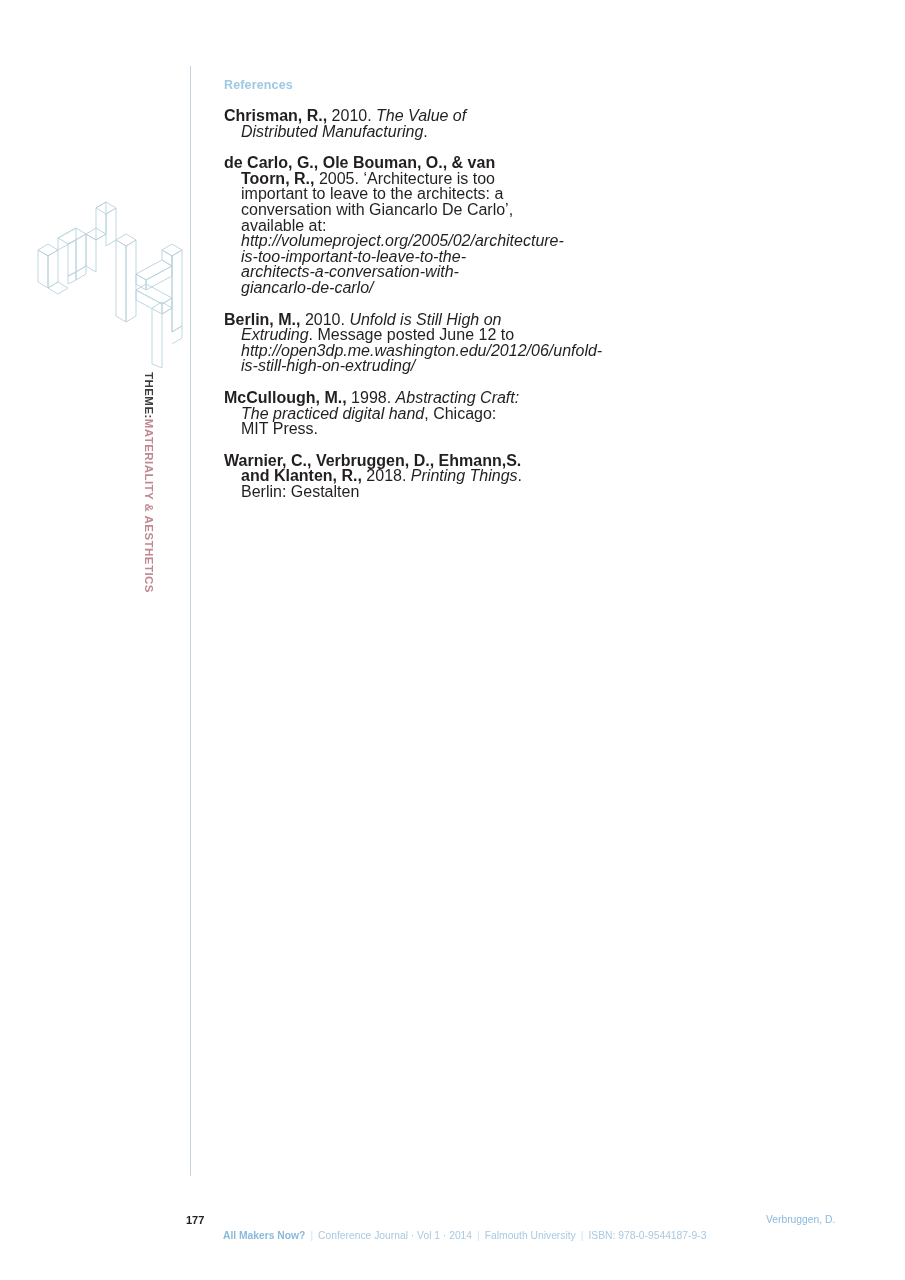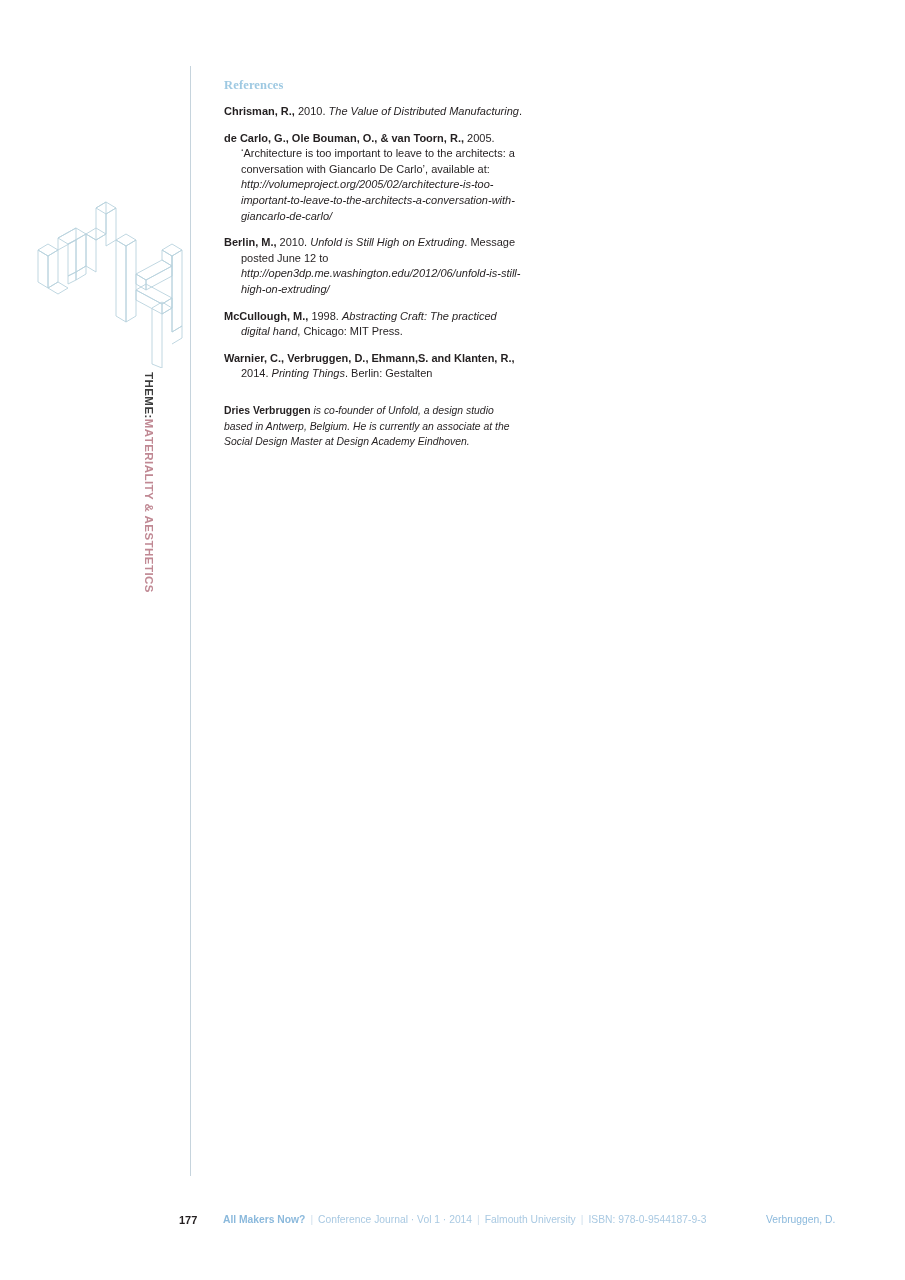--- a/index.html
+++ b/index.html
@@ -61,29 +61,28 @@
     left: 224px;
     top: 78px;
     width: 300px;
   }
   #references-heading {
     color: #9ec9e2;
     font-size: 12.5px;
     font-weight: bold;
     letter-spacing: 0.15px;
     margin: 0 0 8px 0;
-    font-family: Liberation Serif, serif;
   }
   .ref-list {
     list-style: none;
     margin: 0;
     padding: 0;
   }
   .ref-item {
-    font-size: 11px;
+    font-size: 16px;
     line-height: 15.6px;
     color: #231f20;
     padding-left: 17px;
     text-indent: -17px;
     margin-bottom: 0.5px;
   }
   .ref-item b { font-weight: bold; }
   .ref-item i { font-style: italic; }
   .ref-item .url { font-style: italic; }
 
@@ -105,30 +104,30 @@
     position: absolute;
     left: 0;
     top: 1208px;
     width: 905px;
     height: 24px;
     font-size: 10.3px;
     line-height: 24px;
   }
   #footer-page-number {
     position: absolute;
-    left: 179px;
+    left: 186px;
     top: 0;
     font-weight: bold;
     color: #231f20;
     font-size: 11px;
   }
   #footer-center {
     position: absolute;
     left: 223px;
-    top: 0;
+    top: 16px;
     white-space: nowrap;
     text-align: center;
   }
   #footer-center .brand {
     color: #8bb9dc;
     font-weight: bold;
   }
   #footer-center .sep {
     color: #cfdfec;
     padding: 0 5px;
@@ -216,28 +215,25 @@
       <b>Berlin, M.,</b><span> 2010. </span><i>Unfold is Still High on Extruding</i><span>. Message posted June 12 to </span><span class="url">http://open3dp.me.washington.edu/2012/06/unfold-is-still-high-on-extruding/</span>
     </p>
 
 
     <p class="ref-item">
       <b>McCullough, M.,</b><span> 1998. </span><i>Abstracting Craft: The practiced digital hand</i><span>, Chicago: MIT Press.</span>
     </p>
 
 
     <p class="ref-item">
-      <b>Warnier, C., Verbruggen, D., Ehmann,S. and Klanten, R.,</b><span> 2014. </span><i>Printing Things</i><span>. Berlin: Gestalten</span>
+      <b>Warnier, C., Verbruggen, D., Ehmann,S. and Klanten, R.,</b><span> 2018. </span><i>Printing Things</i><span>. Berlin: Gestalten</span>
     </p>
 
   </div>
 
-  <p id="bio">
-    <b>Dries Verbruggen</b><span> is co-founder of Unfold, a design studio based in Antwerp, Belgium. He is currently an associate at the Social Design Master at Design Academy Eindhoven.</span>
-  </p>
 
 </div>
 
 <div id="page-footer">
   <span id="footer-page-number">177</span>
   <span id="footer-center">
     <span class="brand">All Makers Now?</span><span class="sep">|</span><span class="meta">Conference Journal · Vol 1 · 2014</span><span class="sep">|</span><span class="meta">Falmouth University</span><span class="sep">|</span><span class="meta">ISBN: 978-0-9544187-9-3</span>
   </span>
   <span id="footer-author">Verbruggen, D.</span>
 </div>

